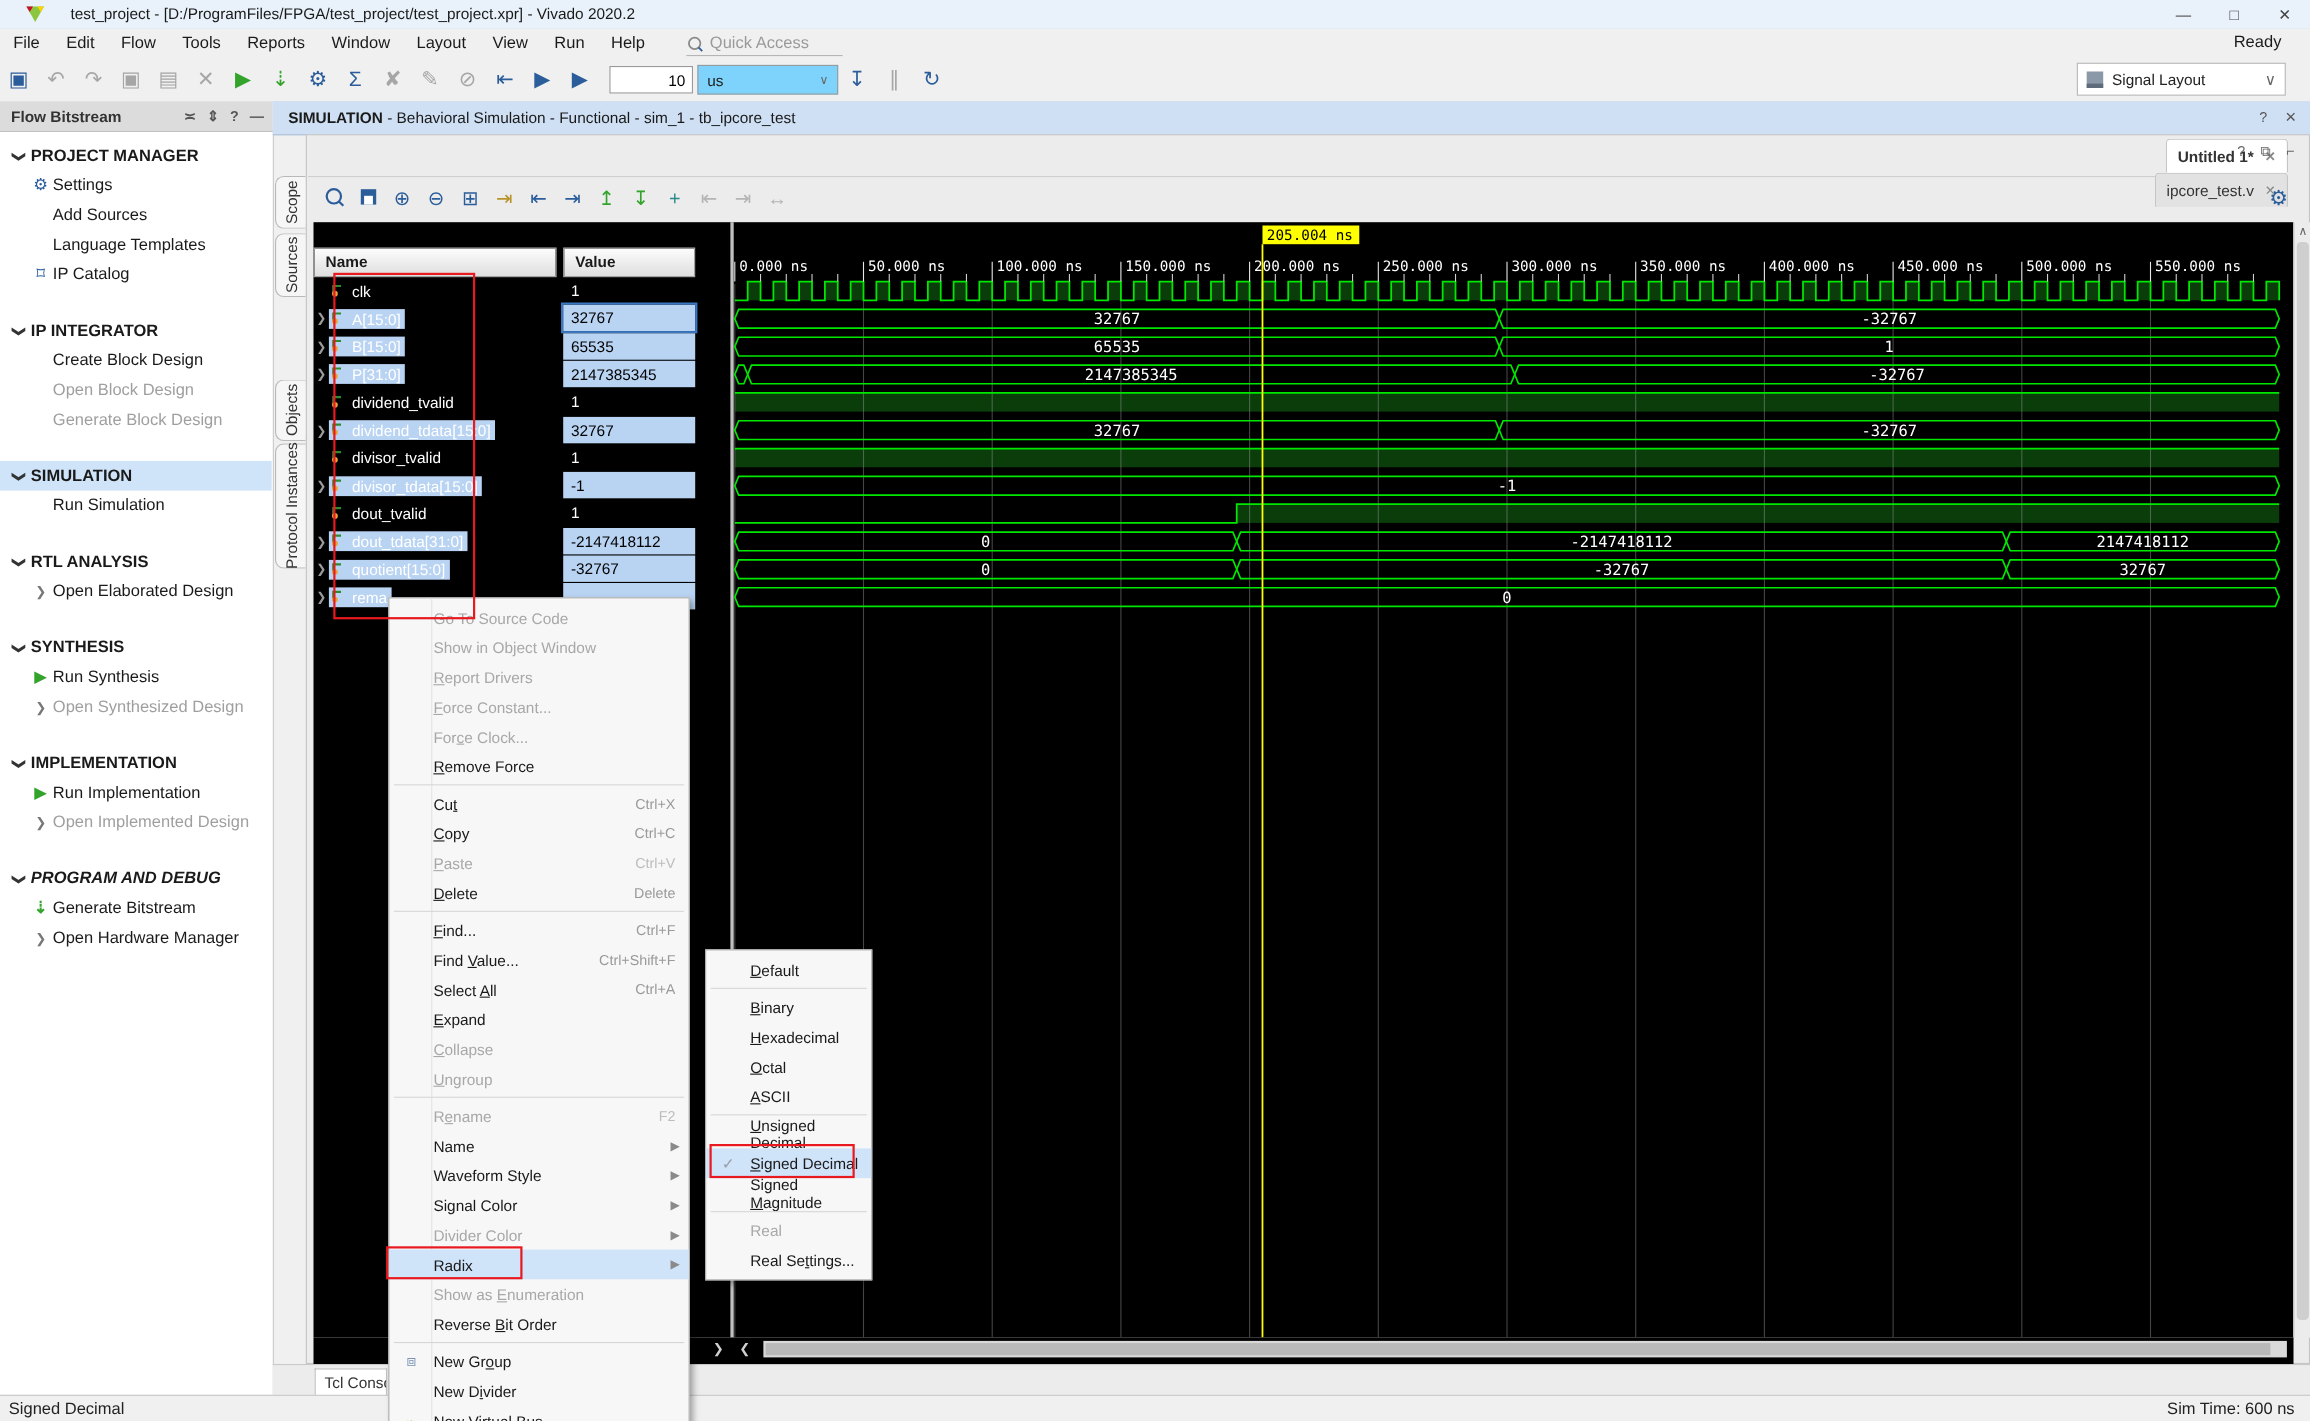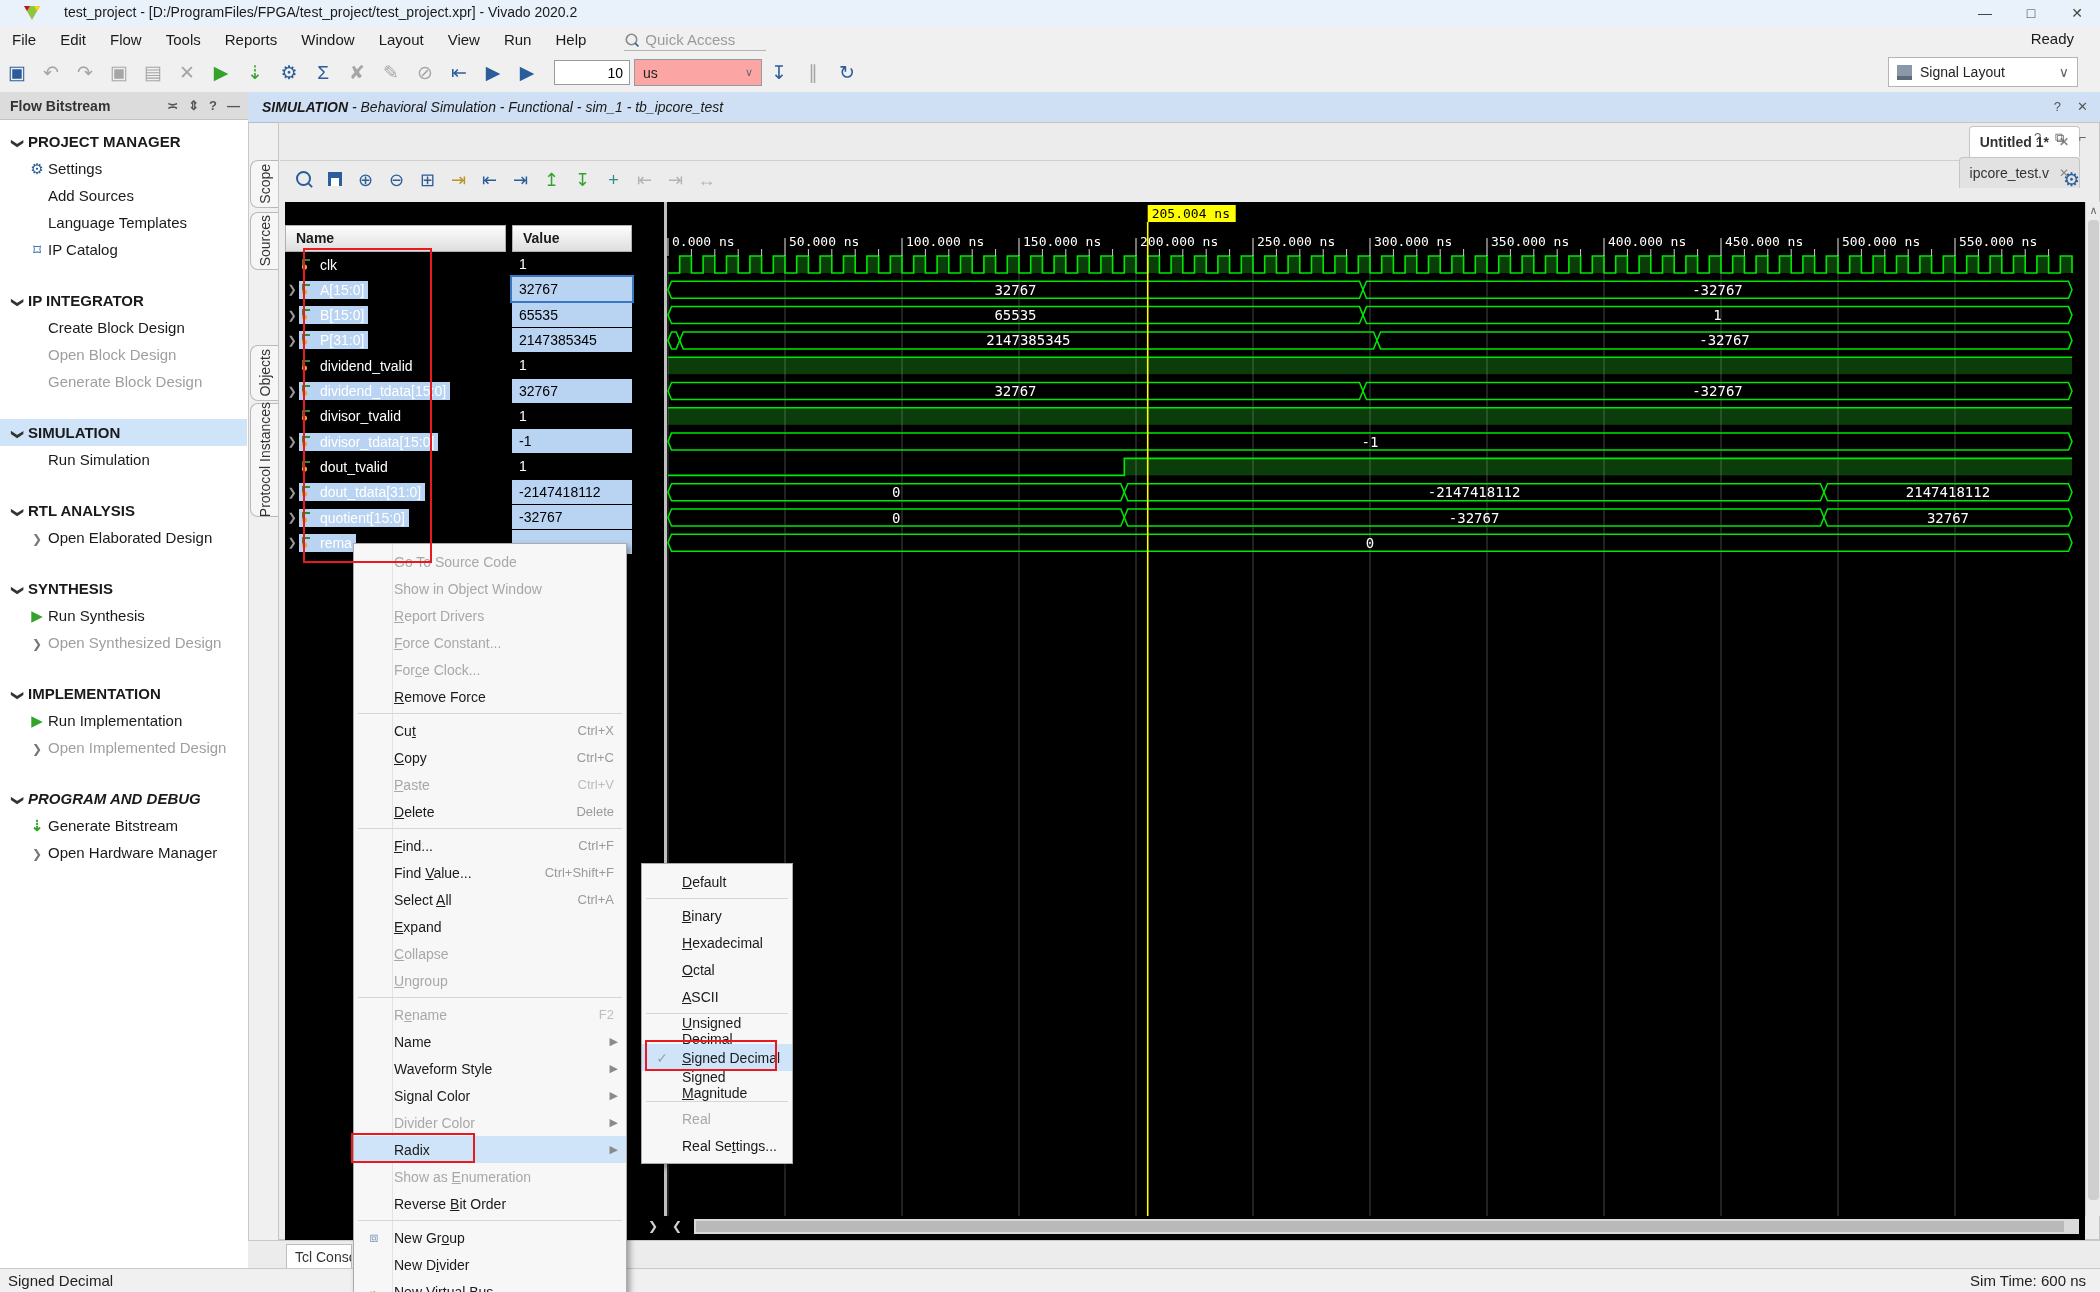--- a/index.html
+++ b/index.html
@@ -17,42 +17,42 @@
   #quick-access .mag{margin-right:6px;}
   #ready{position:absolute;right:26px;top:30px;color:#1a1a1a;}
   
   #toolbar{left:0;top:53px;width:2100px;height:39px;background:#f0f0f0;border-bottom:1px solid #d9d9d9;display:flex;align-items:center;}
   .tb-ic{width:34px;text-align:center;font-size:19px;line-height:34px;}
   .tb-ic.g{color:#a6a6a6;}
   .tb-ic.blue{color:#2b5d9b;}
   .tb-ic.green{color:#34a32c;}
   #time-input{width:62px;height:23px;border:1px solid #9a9a9a;background:#fff;text-align:right;
       font-family:"Liberation Sans",sans-serif;font-size:14px;padding:0 6px;margin-left:10px;}
-  #time-unit{width:110px;height:25px;border:1px solid #9a9a9a;background:#fca5a5;display:inline-flex;
+  #time-unit{width:110px;height:25px;border:1px solid #9a9a9a;background:#7dd3fc;display:inline-flex;
       align-items:center;justify-content:space-between;padding:0 8px;font-size:14px;margin-left:4px;}
   #layout-select{position:absolute;right:22px;top:57px;width:172px;height:28px;border:1px solid #b5b5b5;background:#fff;
       display:flex;align-items:center;padding:0 8px;font-size:14px;gap:8px;}
   #layout-select .sq{width:15px;height:11px;background:#8a98a8;border-bottom:4px solid #5d6b7a;}
   #layout-select .car{margin-left:auto;color:#666;}
   
   #flownav{left:0;top:92px;width:248px;height:1176px;background:#fff;border-right:1px solid #c9c9c9;}
   #fn-header{left:0;top:0;width:248px;height:28px;background:#dcdcdc;border-bottom:1px solid #c2c2c2;
       font-weight:bold;font-size:14px;color:#333;line-height:28px;padding-left:10px;box-sizing:border-box;}
   #fn-hicons{position:absolute;right:8px;top:0;height:28px;display:flex;gap:10px;align-items:center;color:#555;font-size:13px;}
   .fn-row{position:relative;height:27px;line-height:27px;white-space:nowrap;}
   .fn-row .chev{display:inline-block;transform:rotate(90deg);font-size:12px;color:#333;width:14px;text-align:center;}
   .fn-sec{font-weight:bold;color:#1a1a1a;padding-left:10px;}
   .fn-item{padding-left:48px;color:#1a1a1a;}
   .fn-item.withic{padding-left:26px;}
   .fn-item.dis{color:#9f9f9f;}
   .fn-sec.sel{background:#cfe3f9;}
   .fn-ic{display:inline-block;width:22px;text-align:center;}
   
   #simheader{left:248px;top:92px;width:1852px;height:30px;background:#cfe0f4;border-bottom:1px solid #aebfd4;line-height:30px;}
-  #simheader .t{margin-left:14px;font-size:14px;color:#1a1a1a;font-style:italic;}
+  #simheader .t{margin-left:14px;font-size:14px;color:#1a1a1a;}
   #simheader .ics{position:absolute;right:12px;top:0;color:#555;font-size:13px;display:flex;gap:16px;}
   
   .vtab{left:250px;width:28px;background:#f6f6f6;border:1px solid #b9b9b9;border-right:none;border-radius:8px 0 0 8px;
       display:flex;align-items:center;justify-content:center;box-sizing:border-box;}
   .vtab span{writing-mode:vertical-rl;transform:rotate(180deg);font-size:14px;color:#333;white-space:nowrap;}
   
   #wavewin{left:278px;top:122px;width:1822px;height:1118px;background:#ececec;border:1px solid #c5c5c5;box-sizing:border-box;}
   #wavetabs{left:280px;top:126px;width:1800px;height:34px;border-bottom:1px solid #cfcfcf;display:flex;align-items:flex-end;flex-direction:column;}
   .wtab{height:30px;line-height:30px;padding:0 10px;background:#e2e2e2;border:1px solid #c5c5c5;border-bottom:none;
       border-radius:4px 4px 0 0;margin-left:4px;font-size:14px;color:#333;display:flex;gap:10px;align-items:center;}

